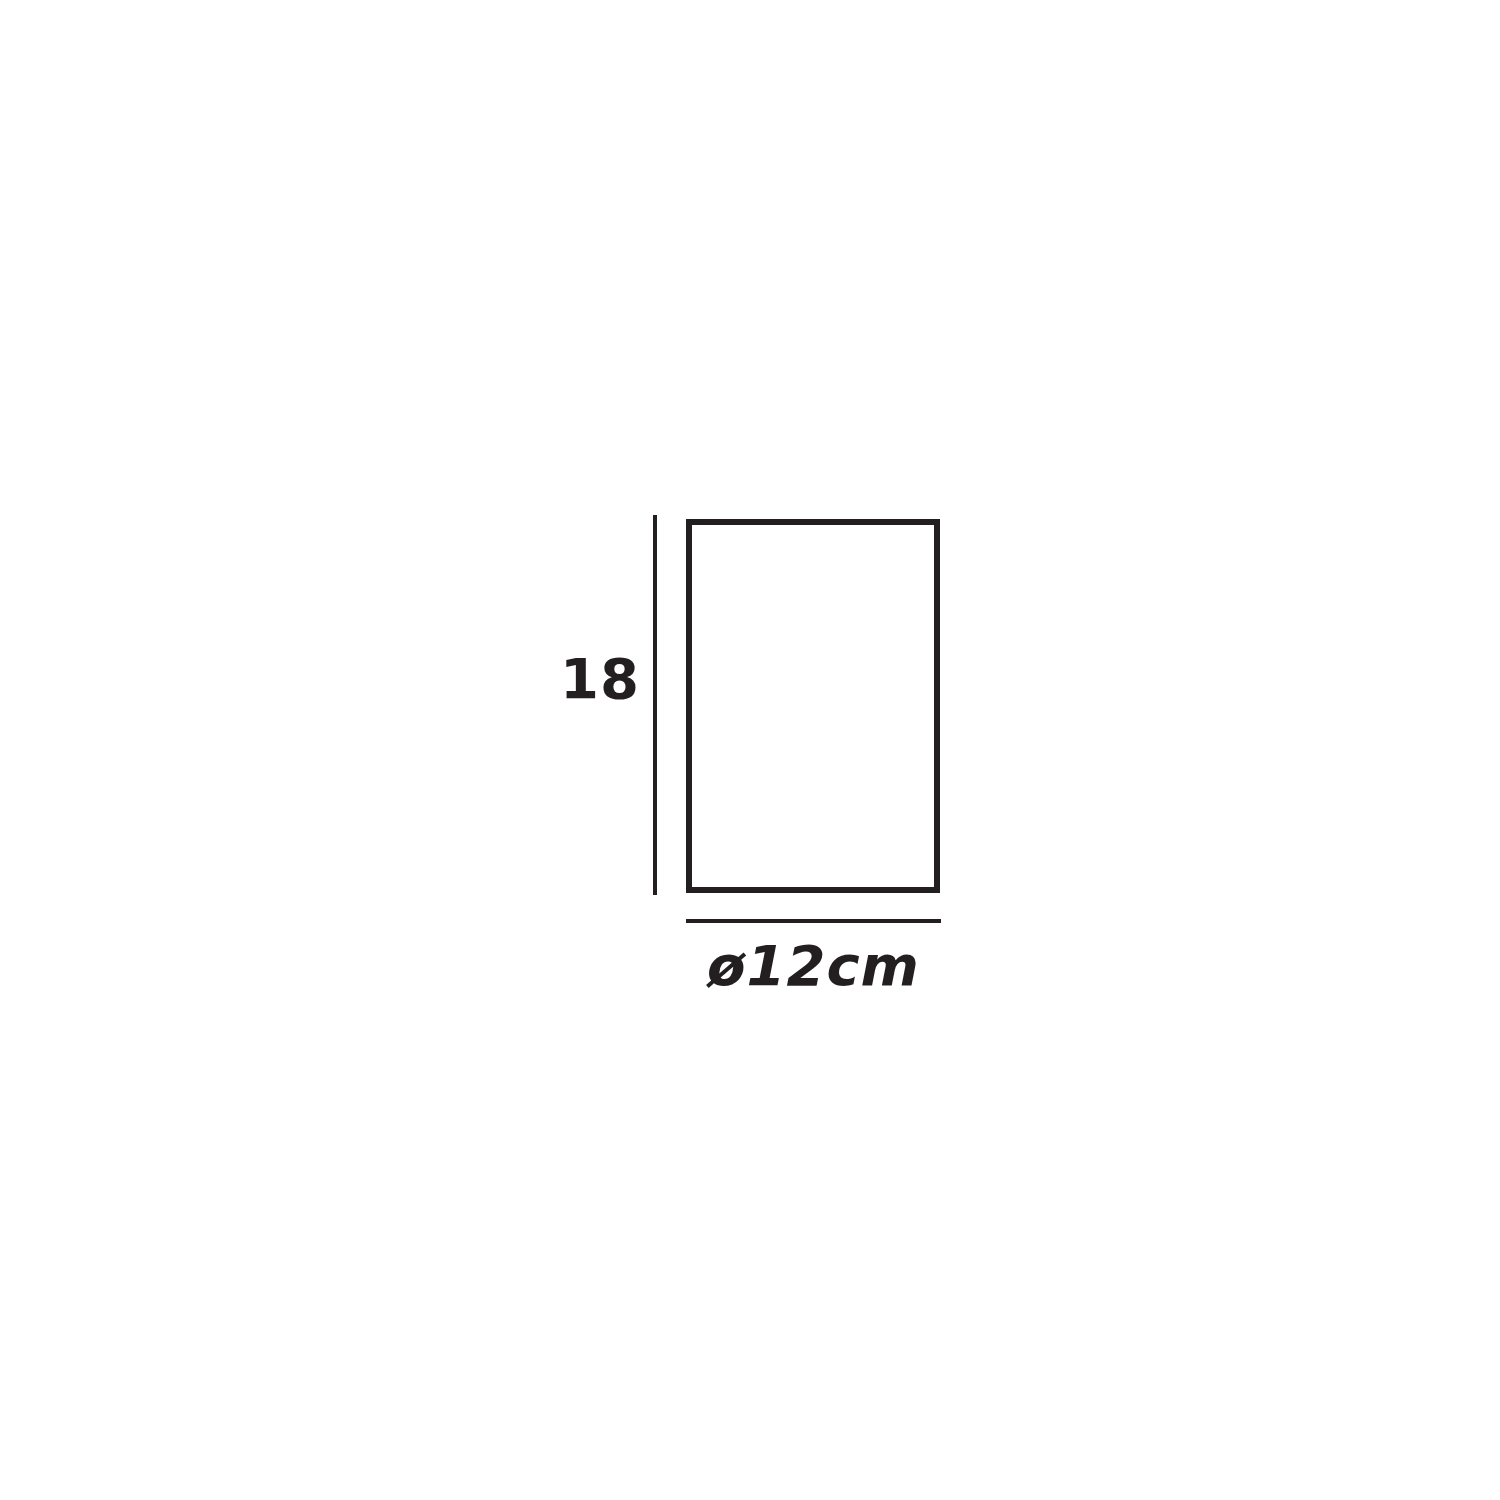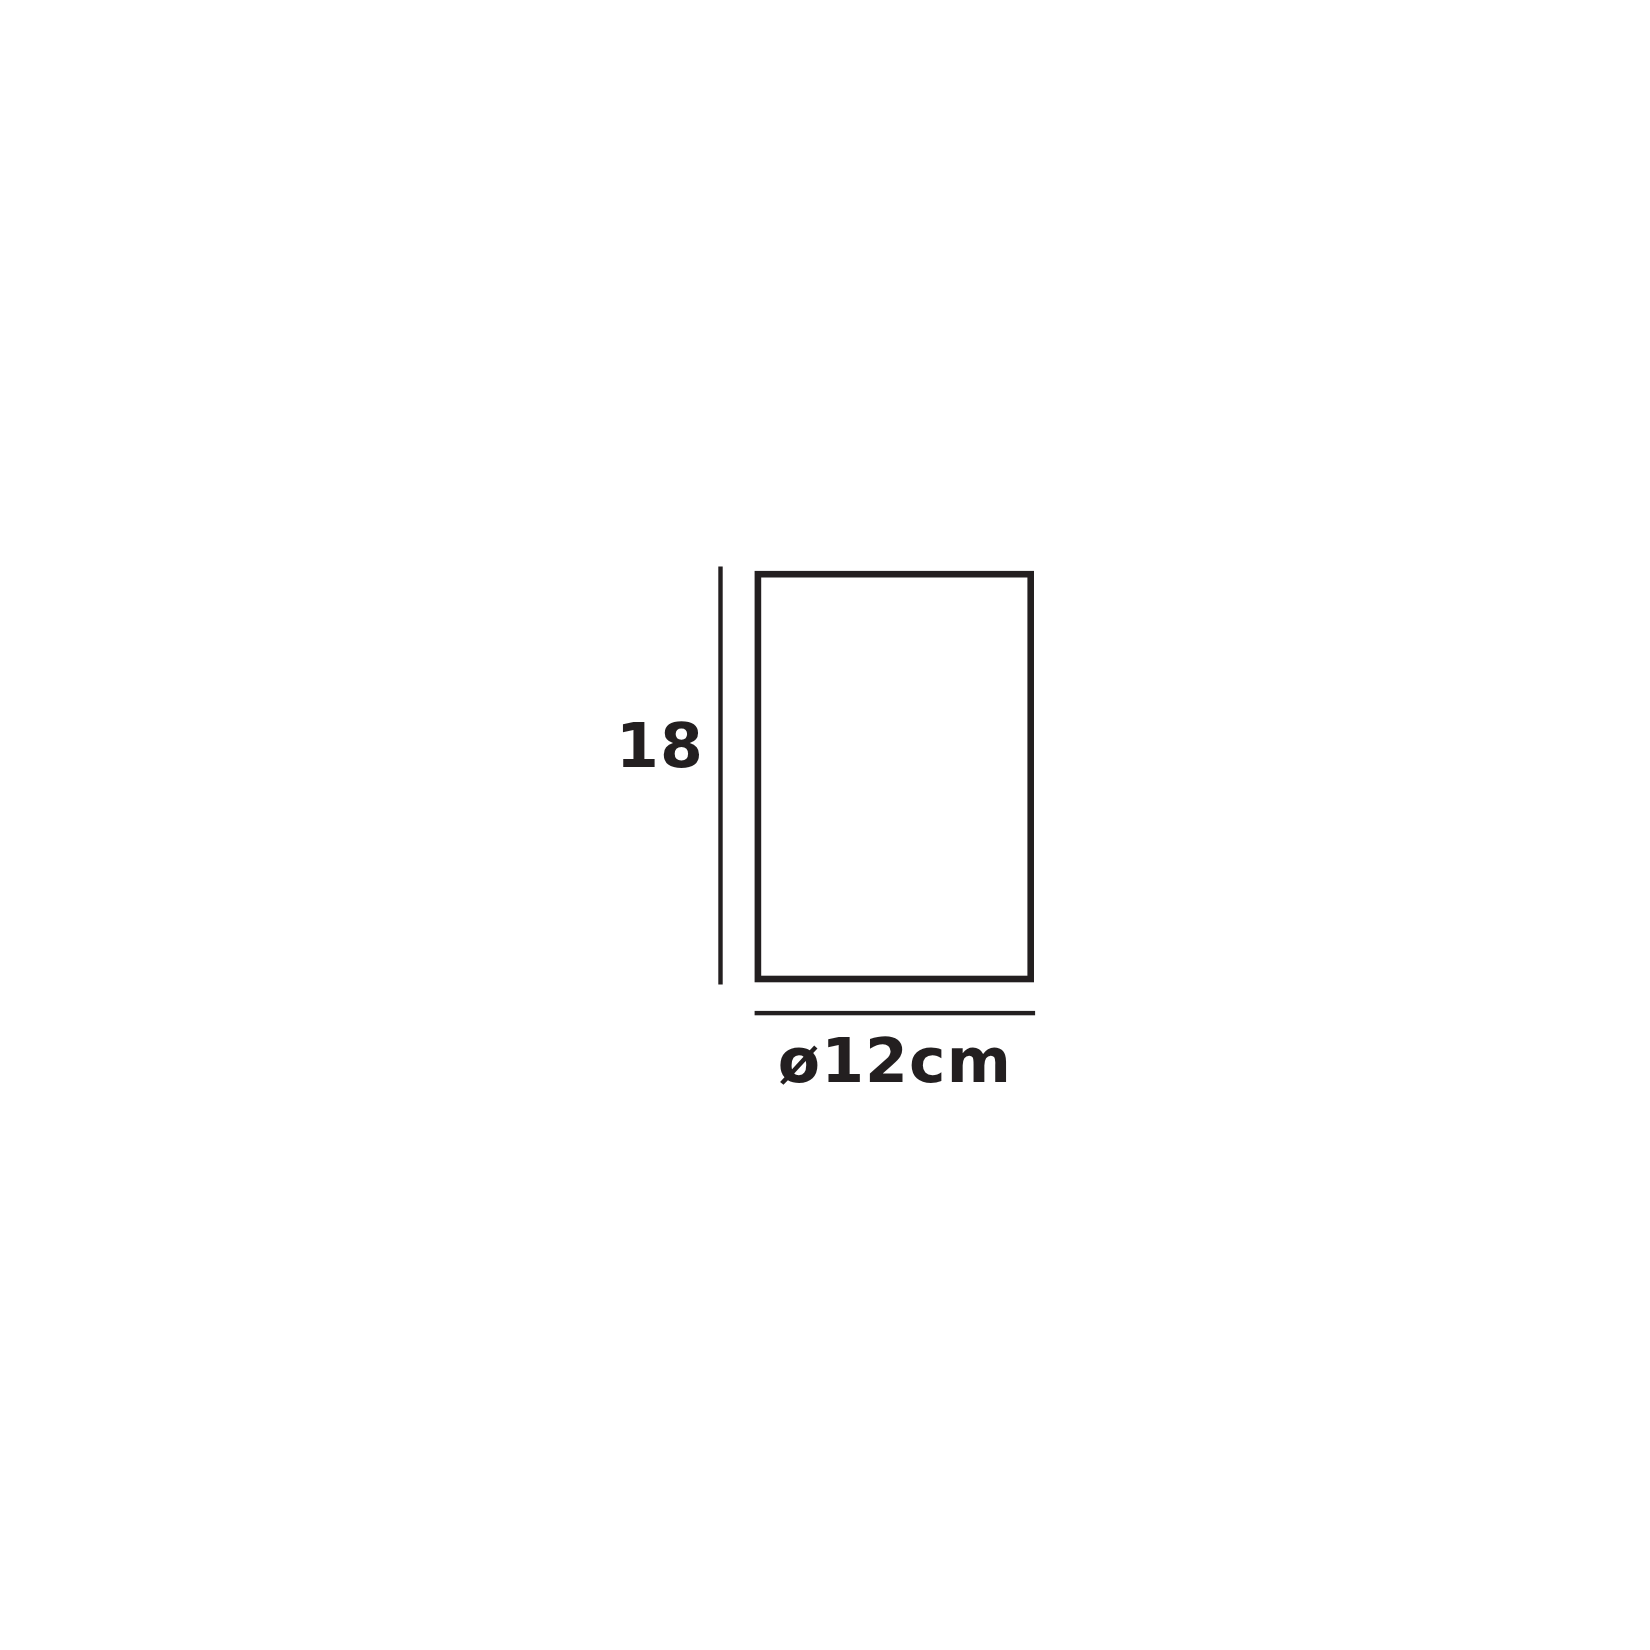--- a/index.html
+++ b/index.html
@@ -64,20 +64,21 @@
     position: absolute;
     left: 686px;
     top: 936px;
     width: 255px;
     text-align: center;
     font-size: 56px;
     font-weight: bold;
     line-height: 60px;
     color: #231f20;
     letter-spacing: 1px;
+    font-style: italic;
   }
 </style>
 </head>
 <body>
 
 <div class="canvas">
 
   <div class="outline-rect"></div>
 
   <div class="dim-line-vertical"></div>

